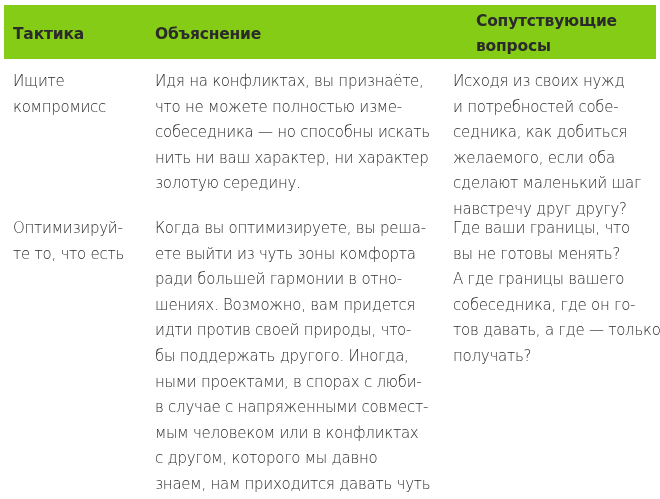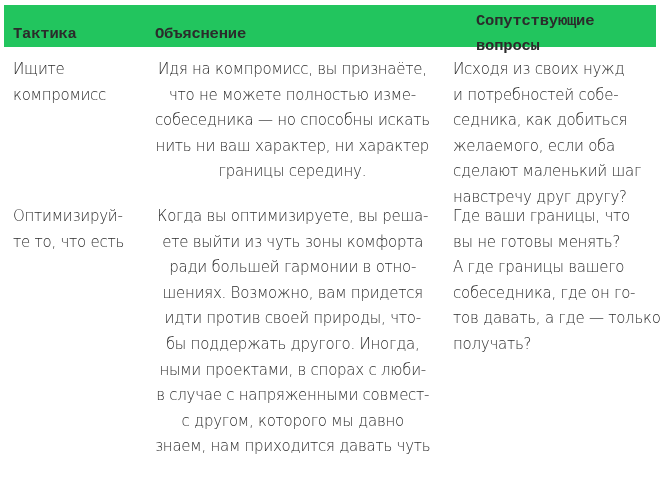--- a/index.html
+++ b/index.html
@@ -15,24 +15,23 @@
     font-family: "DejaVu Sans", "Liberation Sans", sans-serif;
     color: #2b2b2b;
   }
   .table {
     position: absolute;
     left: 4px;
     top: 5px;
     width: 652px;
   }
   .header {
-    background: #22c55e;
-    height: 42px;
+    background: #84cc16;
+    height: 54px;
     position: relative;
-    font-family: Liberation Mono, monospace;
   }
   .hcell {
     position: absolute;
     font-size: 15.5px;
     font-weight: 600;
     line-height: 25px;
     letter-spacing: -0.2px;
   }
   .hcell.c1 { left: 9px; top: 17px; }
   .hcell.c2 { left: 151px; top: 17px; }
@@ -43,21 +42,21 @@
   .cell {
     position: absolute;
     font-size: 15px;
     line-height: 25.6px;
     font-weight: 300;
     letter-spacing: -0.25px;
     white-space: nowrap;
   }
   .cell .ln { display: block; }
   .c1 { left: 9px; }
-  .c2 { left: 151px; text-align: center; }
+  .c2 { left: 151px; }
   .c3 { left: 449px; }
   .row1 { height: 150px; }
   .row1 .cell { top: 10px; }
   .row2 .cell { top: 7px; }
 </style>
 </head>
 <body>
 
 <div class="table">
   <div class="header">
@@ -68,25 +67,25 @@
       <span class="ln" style="display:block">вопросы</span>
     </div>
   </div>
 
   <div class="row row1">
     <div class="cell c1">
       <span class="ln">Ищите</span>
       <span class="ln">компромисс</span>
     </div>
     <div class="cell c2">
-      <span class="ln">Идя на компромисс, вы признаёте,</span>
+      <span class="ln">Идя на конфликтах, вы признаёте,</span>
       <span class="ln">что не можете полностью изме-</span>
       <span class="ln">собеседника — но способны искать</span>
       <span class="ln">нить ни ваш характер, ни характер</span>
-      <span class="ln">границы середину.</span>
+      <span class="ln">золотую середину.</span>
     </div>
     <div class="cell c3">
       <span class="ln">Исходя из своих нужд</span>
       <span class="ln">и потребностей собе-</span>
       <span class="ln">седника, как добиться</span>
       <span class="ln">желаемого, если оба</span>
       <span class="ln">сделают маленький шаг</span>
       <span class="ln">навстречу друг другу?</span>
     </div>
   </div>
@@ -98,20 +97,21 @@
     </div>
     <div class="cell c2">
       <span class="ln">Когда вы оптимизируете, вы реша-</span>
       <span class="ln">ете выйти из чуть зоны комфорта</span>
       <span class="ln">ради большей гармонии в отно-</span>
       <span class="ln">шениях. Возможно, вам придется</span>
       <span class="ln">идти против своей природы, что-</span>
       <span class="ln">бы поддержать другого. Иногда,</span>
       <span class="ln">ными проектами, в спорах с люби-</span>
       <span class="ln">в случае с напряженными совмест-</span>
+      <span class="ln">мым человеком или в конфликтах</span>
       <span class="ln">с другом, которого мы давно</span>
       <span class="ln">знаем, нам приходится давать чуть</span>
 
     </div>
     <div class="cell c3">
       <span class="ln">Где ваши границы, что</span>
       <span class="ln">вы не готовы менять?</span>
       <span class="ln">А где границы вашего</span>
       <span class="ln">собеседника, где он го-</span>
       <span class="ln">тов давать, а где — только</span>

